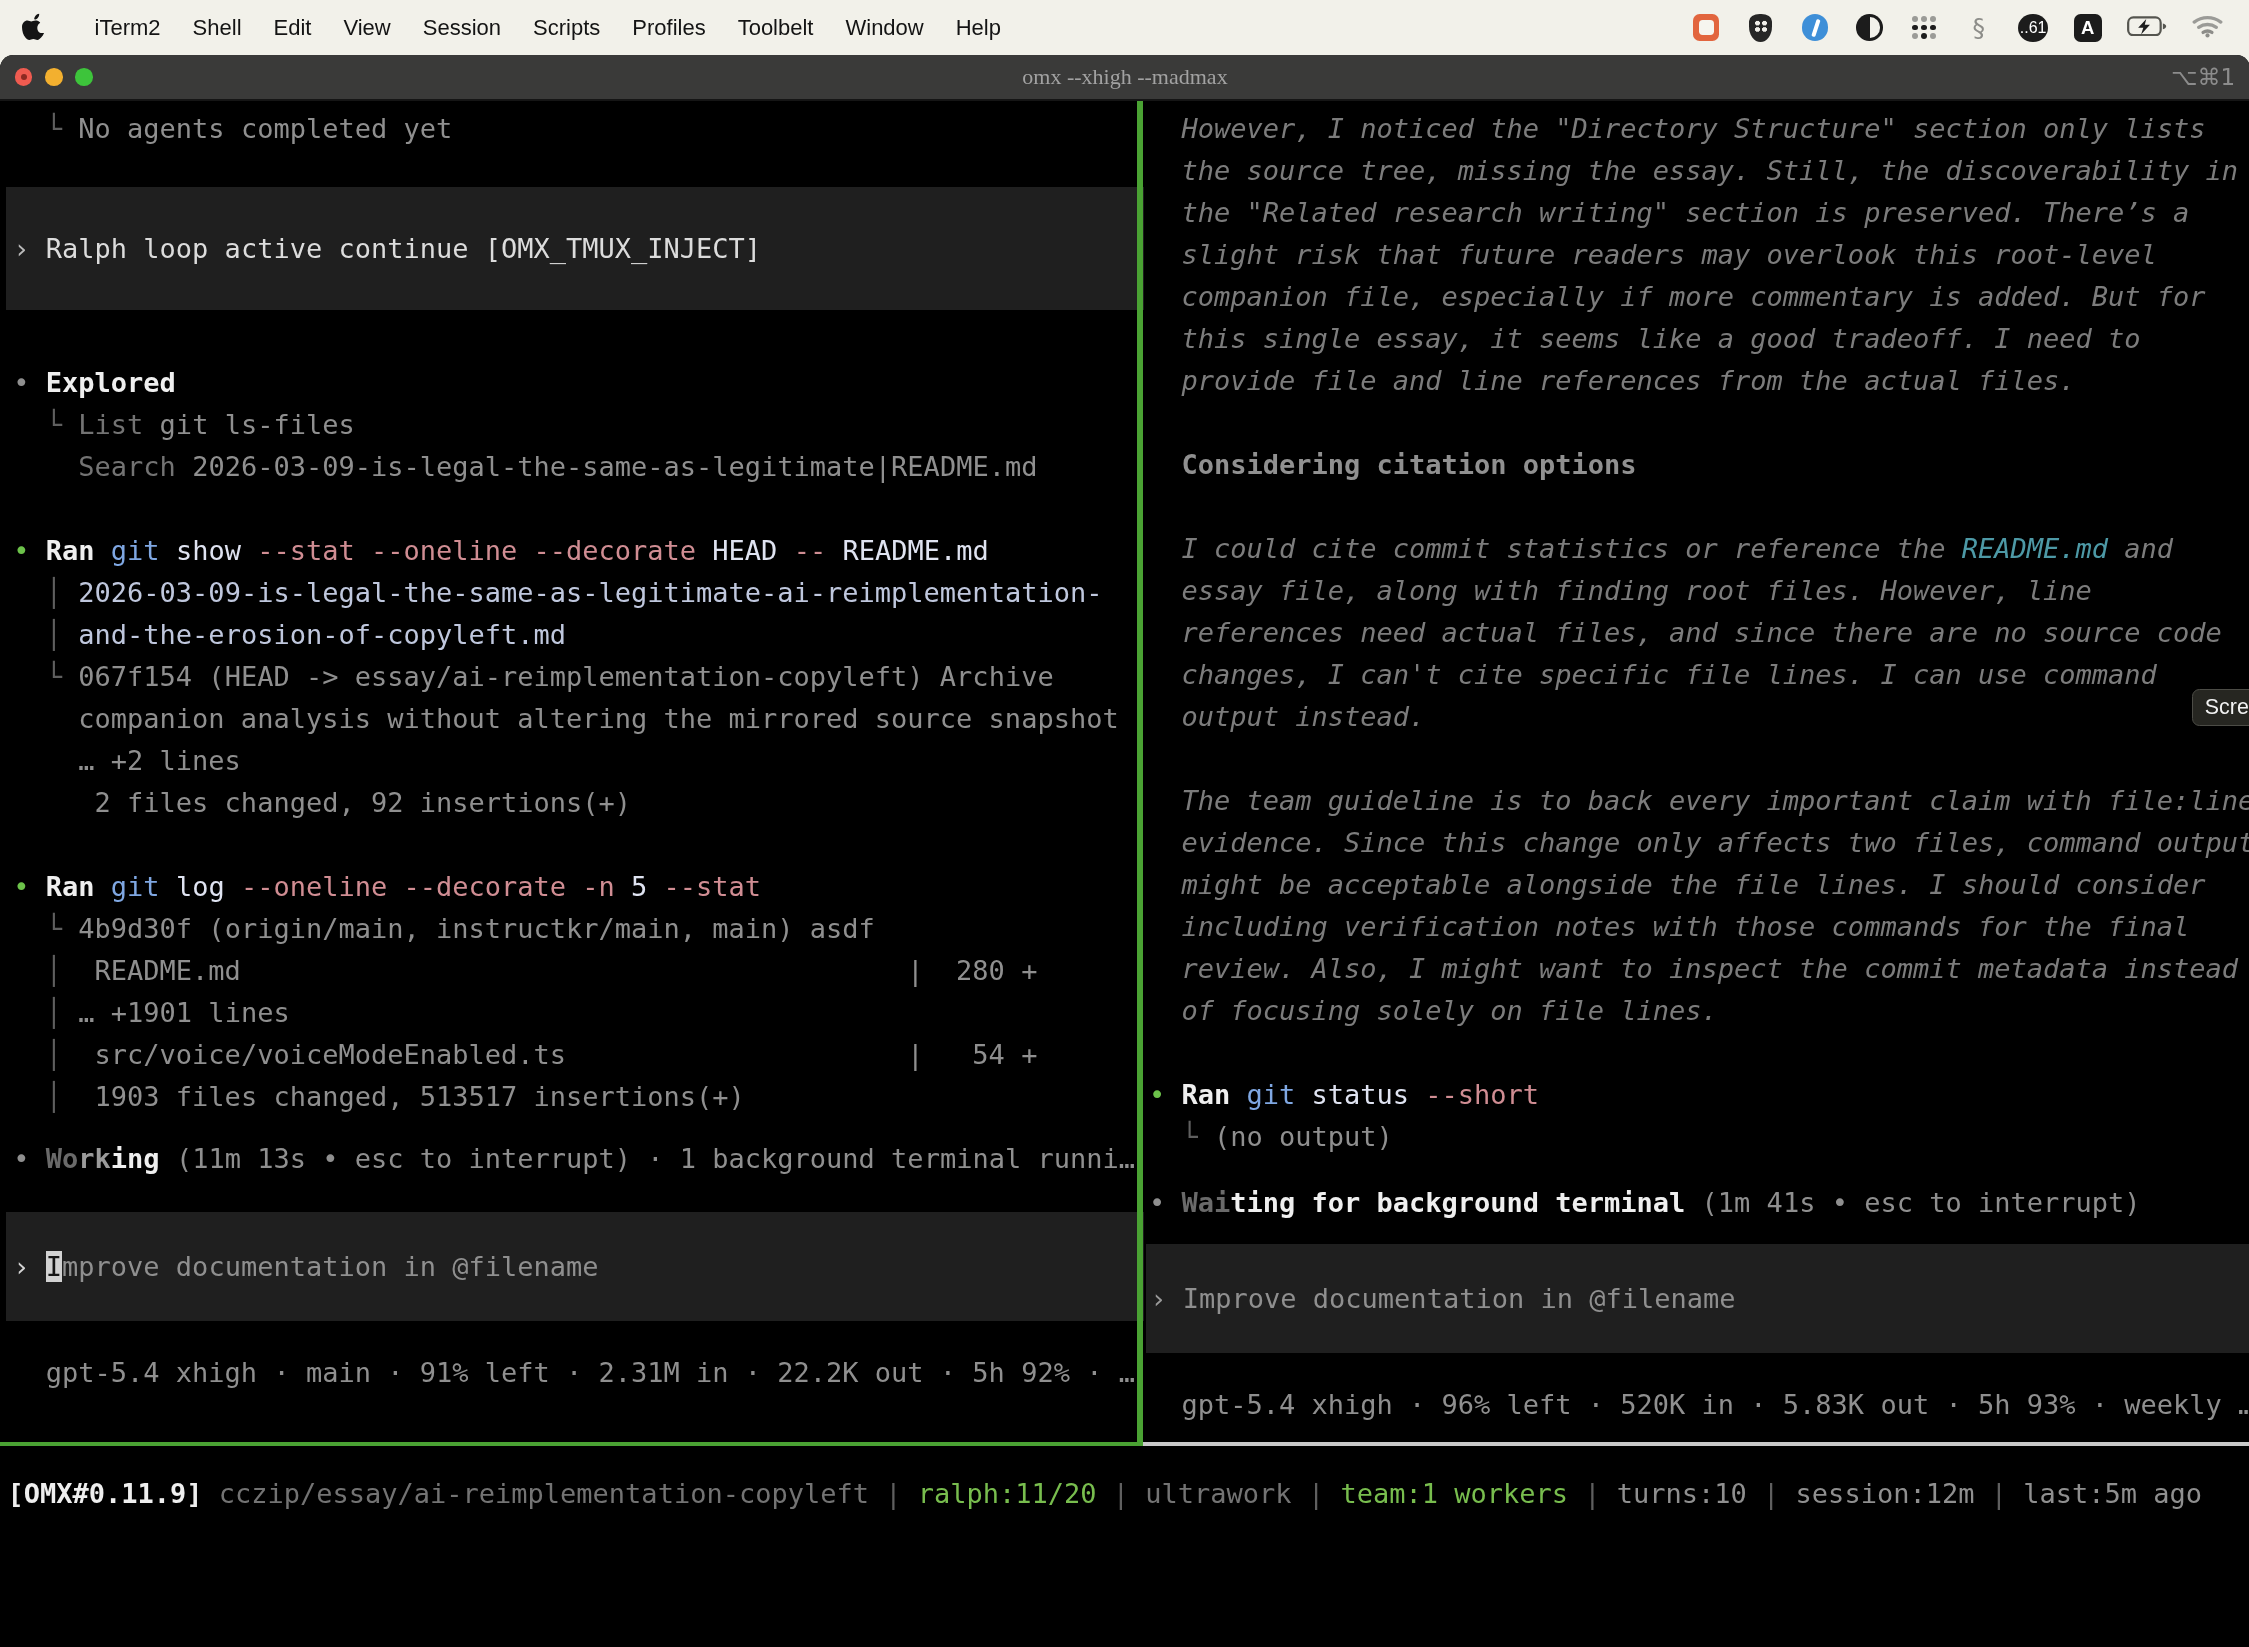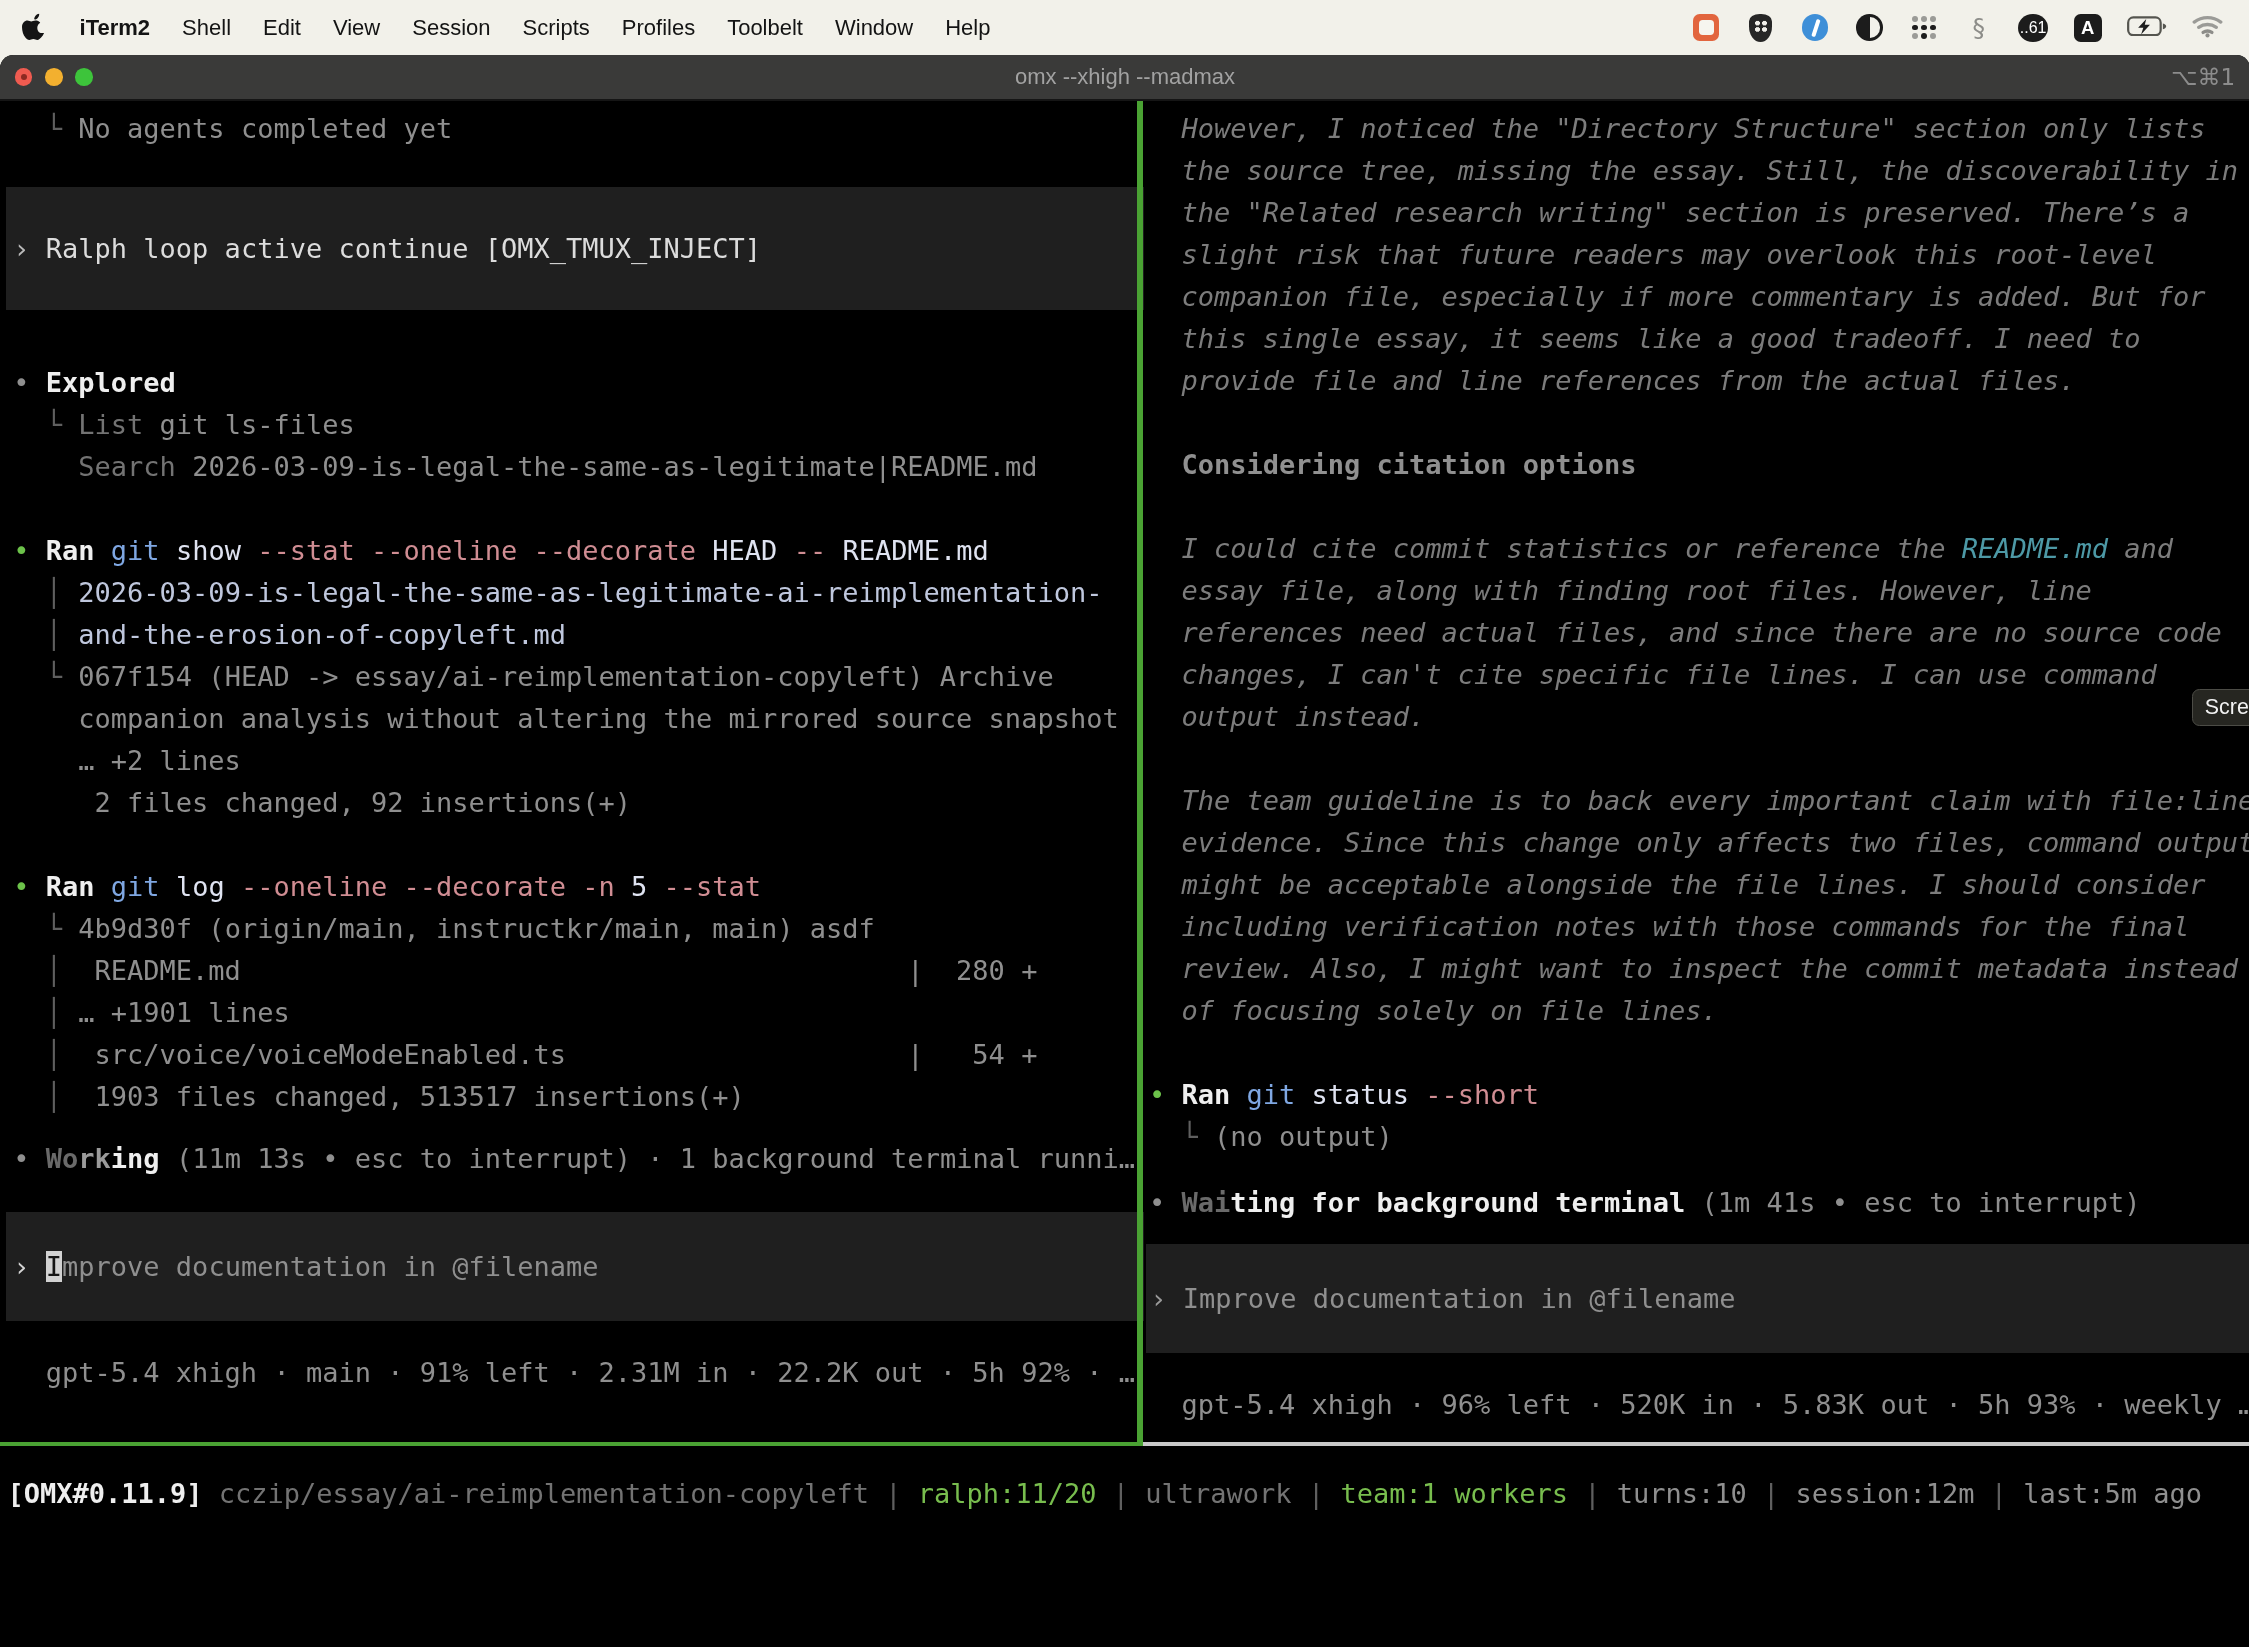--- a/index.html
+++ b/index.html
@@ -2,21 +2,21 @@
 <html style="font-size:11.8px"><head>
 <meta charset="utf-8">
 <style>
   html,body{margin:0;padding:0;background:#000;}
   #screen{position:relative;width:2250px;height:1648px;overflow:hidden;background:#000;font-family:"DejaVu Sans Mono",monospace;}
   
   .menubar{position:absolute;top:0;left:0;right:0;height:71px;background:#f2f1ea;z-index:1;}
   .menurow{height:55px;display:flex;align-items:center;padding-left:22px;}
   .apple{width:26.6px;height:31px;margin-right:31px;display:flex;align-items:center;}
   .menu-item{font-family:"Liberation Sans",sans-serif;font-size:22px;color:#141414;margin-right:32px;white-space:nowrap;}
-  .menu-item.appname{font-weight:bold;}
+  .menu-item.appname{font-weight:normal;margin-left:15px;}
   .statusicons{margin-left:auto;display:flex;align-items:center;gap:25px;padding-right:26.6px;}
   .sico{height:31px;min-width:29.5px;display:flex;align-items:center;justify-content:center;}
   .icon-chat{width:26.6px;height:26.6px;background:#e2653e;border-radius:6.6px;position:relative;}
   .icon-chat::after{content:"";position:absolute;inset:5.9px;background:#f6f5ef;border-radius:3.7px;}
   .icon-shield{width:23.6px;height:28px;background:#262626;border-radius:11px 11px 11.8px 11.8px / 7.4px 7.4px 16px 16px;position:relative;}
   .icon-shield::after{content:"";position:absolute;left:5.2px;top:6.6px;width:14px;height:12.5px;background-image:radial-gradient(#f0efe9 2.4px, transparent 2.7px);background-size:7px 6.3px;}
   .icon-badge{width:26.6px;height:26.6px;border-radius:50%;background:#3e8fd8;position:relative;}
   .icon-badge::after{content:"";position:absolute;left:11.8px;top:4.4px;width:3.7px;height:17.7px;background:#fff;transform:rotate(18deg);border-radius:1.5px;}
   .icon-disc{width:26.6px;height:26.6px;border-radius:50%;background:#1c1c1c;position:relative;overflow:hidden;}
   .icon-disc::after{content:"";position:absolute;left:13.3px;top:3px;width:10.3px;height:20.7px;background:#f2f1eb;border-radius:0 10.3px 10.3px 0;}
@@ -27,21 +27,21 @@
   .icon-61{width:29.5px;height:28px;border-radius:50%;background:#1c1c1c;color:#fff;font-family:"Liberation Sans",sans-serif;font-size:16px;display:flex;align-items:center;justify-content:center;}
   .icon-a{width:28px;height:28px;border-radius:6.6px;background:#1c1c1c;color:#fff;font-family:"Liberation Sans",sans-serif;font-weight:bold;font-size:18.5px;display:flex;align-items:center;justify-content:center;}
   
   .window{position:absolute;top:55px;left:0;right:0;bottom:0;background:#000;border-radius:13.3px 13.3px 10.3px 10.3px;overflow:hidden;z-index:2;}
   .titlebar{position:relative;height:44px;background:#3a3a39;border-bottom:2.2px solid #151515;display:flex;align-items:center;}
   .traffic{position:absolute;left:14.8px;top:0;height:44px;display:flex;align-items:center;gap:12.5px;}
   .tlb{width:17.7px;height:17.7px;border-radius:50%;}
   .tlb.red{background:#ef5b50;position:relative;}
   .tlb.red::after{content:"";position:absolute;left:5.9px;top:5.9px;width:5.9px;height:5.9px;border-radius:50%;background:#8d2a22;}
   .tlb.yellow{background:#f3b02f;} .tlb.green{background:#3dc43b;}
-  .wtitle{margin:0 auto;color:#a2a2a2;font-family:Liberation Sans, sans-serif;font-size:22px;}
+  .wtitle{margin:0 auto;color:#a2a2a2;font-family:Liberation Serif, serif;font-size:22px;}
   .wshortcut{position:absolute;right:14.8px;color:#8c8c8c;font-family:"DejaVu Sans",sans-serif;font-size:23px;}
   
   .term{position:absolute;top:46px;left:0;right:0;height:1349px;background:#000;}
   .pane{position:absolute;top:0;overflow:hidden;font-size:27px;}
   .pane-l{left:0;width:1137px;height:1341px;padding:7.4px 0 0 13.3px;box-sizing:content-box;}
   .pane-r{left:1143px;width:1107px;height:1341px;padding:7.4px 0 0 5.9px;}
   .vdiv{position:absolute;left:1137px;top:0;width:5.9px;height:1345px;background:#4aa233;}
   .hb-l{position:absolute;left:0;top:1341px;width:1143px;height:4.4px;background:#4aa233;}
   .hb-r{position:absolute;left:1143px;top:1341px;right:0;height:4.4px;background:#c9c9c9;}
   .tl{height:42px;line-height:42px;white-space:pre;overflow:hidden;}

